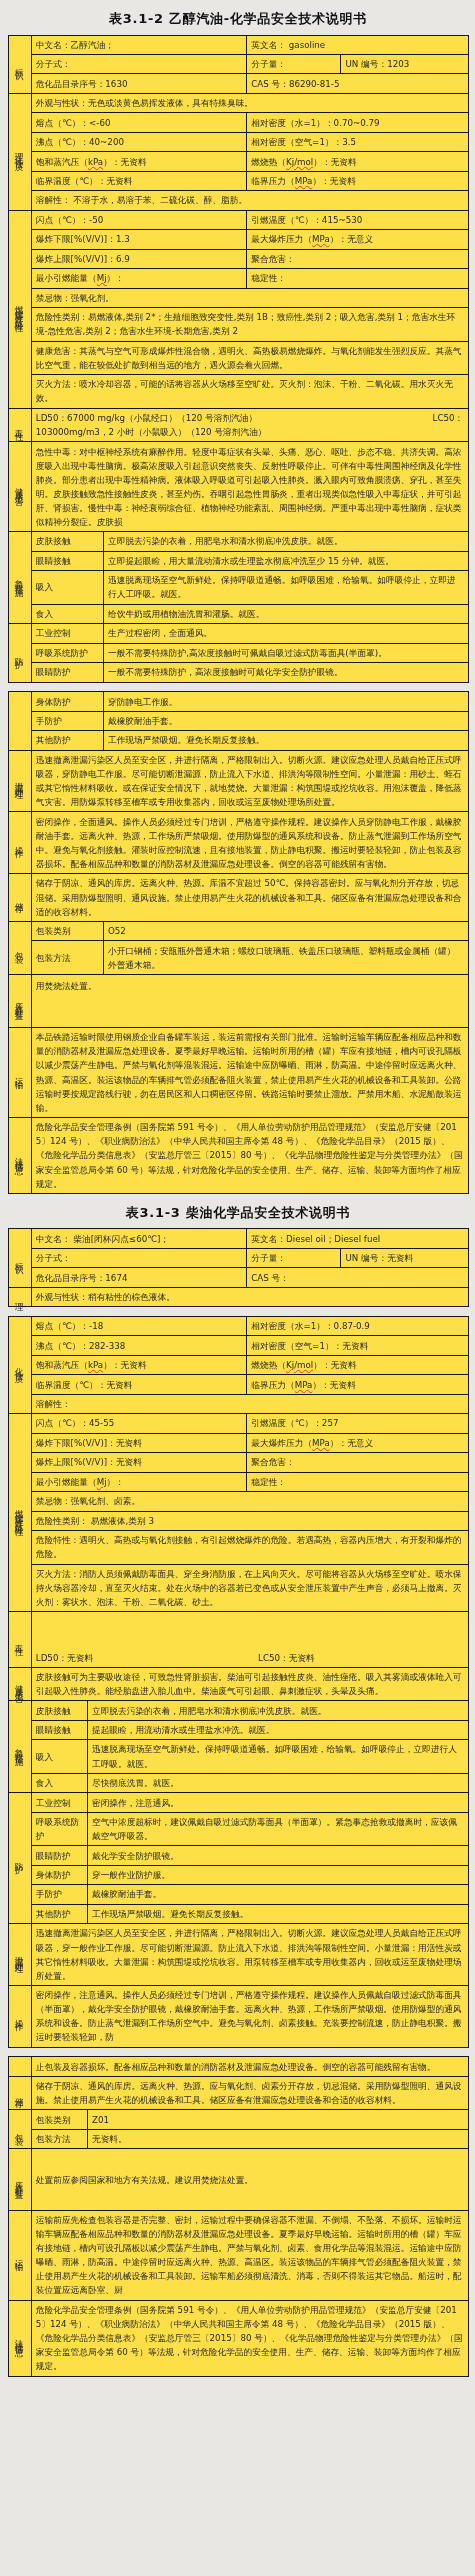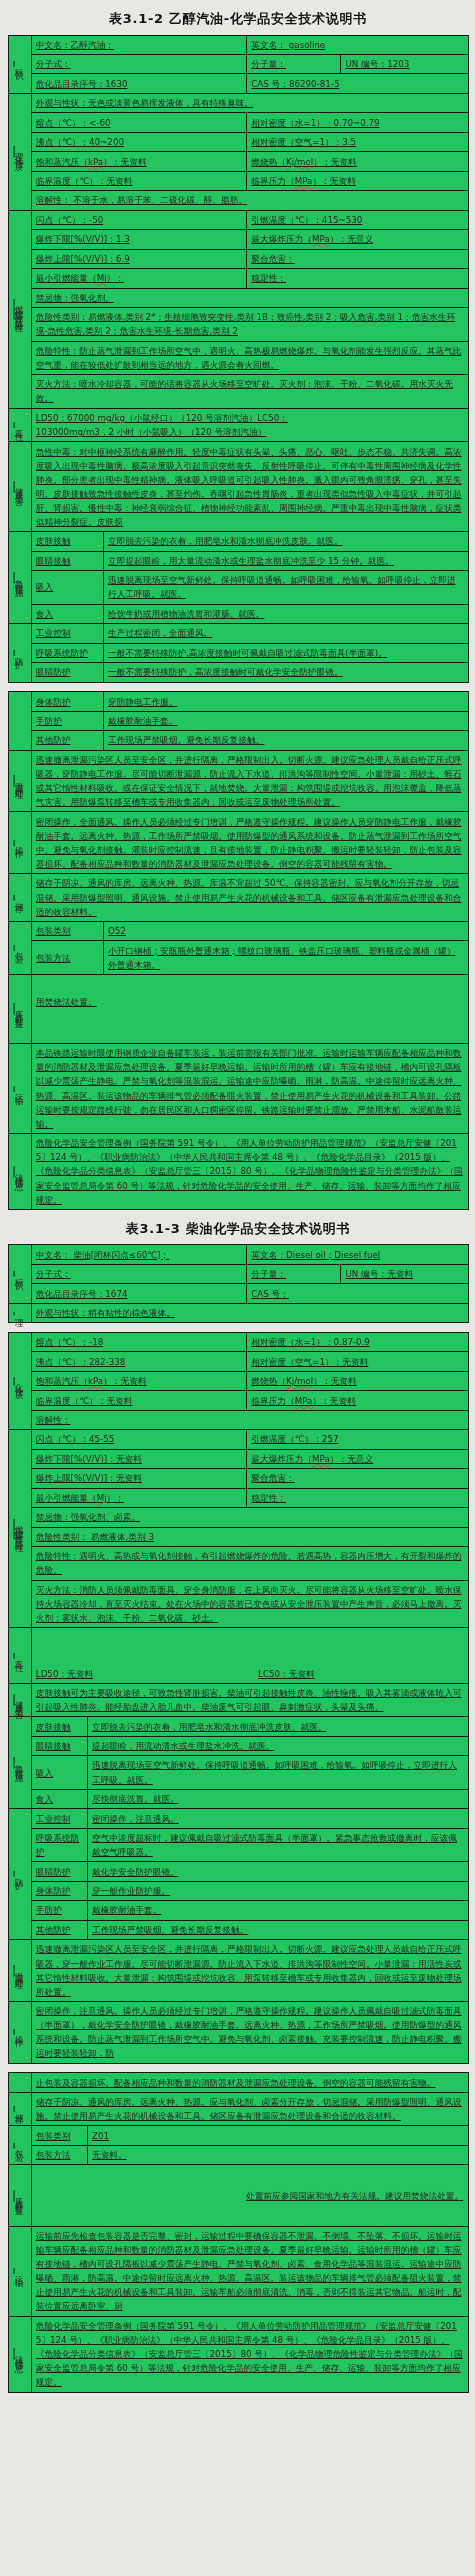--- a/index.html
+++ b/index.html
@@ -17,22 +17,21 @@
     margin:10px 4.3px 6.5px;
     letter-spacing:0.7px;
     color:#111;
   }
   .sheet-title.second{}
   table.seg{
     border-collapse:collapse;
     table-layout:fixed;
     width:461px;
     margin:0 auto 8.7px;
-    background:#22c55e;
-    text-decoration:underline;
+    background:#fde047;
   }
   table.seg.last{margin-bottom:10px;}
   td{
     border:1.2px solid #161616;
     padding:2.2px 4.3px;
     font-size:8.7px;
     line-height:1.62;
     vertical-align:middle;
     word-break:break-all;
     color:#262626;
@@ -42,25 +41,25 @@
     text-align:center;
   }
   td.side .vtxt{
     writing-mode:vertical-rl;
     text-orientation:upright;
     margin:0 auto;
     letter-spacing:2.9px;
     font-size:8.7px;
     color:#262626;
   }
-  .toxline{display:flex;justify-content:flex-start;}
+  .toxline{display:flex;justify-content:space-between;}
   .toxline2{display:flex;margin-top:36px;}
   .toxline2 span:first-child{width:52%;}
-  .waste1{height:46px;vertical-align:top;padding-top:20px;margin-top:16px;}
-  .waste2{height:56px;text-align:right;}
+  .waste1{height:46px;vertical-align:top;padding-top:4px;margin-top:16px;}
+  .waste2{height:56px;}
   .wavy{
     text-decoration-line:underline;
     text-decoration-style:wavy;
     text-decoration-color:#d43c3c;
     text-decoration-thickness:0.7px;
     text-underline-offset:1.4px;
   }
 </style>
 </head>
 <body>
@@ -136,21 +135,21 @@
     <td colspan="2">最小引燃能量（<span class="wavy">Mj</span>）：</td>
     <td colspan="2">稳定性：</td>
   </tr>
   <tr>
     <td colspan="4">禁忌物：强氧化剂。</td>
   </tr>
   <tr>
     <td colspan="4">危险性类别：易燃液体,类别 2*；生殖细胞致突变性,类别 1B；致癌性,类别 2；吸入危害,类别 1；危害水生环境-急性危害,类别 2；危害水生环境-长期危害,类别 2</td>
   </tr>
   <tr>
-    <td colspan="4">危险特性：防止蒸气泄漏到工作场所空气中，遇明火、高热极易燃烧爆炸。与氧化剂能发生强烈反应。其蒸气比空气重，能在较低处扩散到相当远的地方，遇火源会着火回燃。</td>
+    <td colspan="4">健康危害：其蒸气与空气可形成爆炸性混合物，遇明火、高热极易燃烧爆炸。与氧化剂能发生强烈反应。其蒸气比空气重，能在较低处扩散到相当远的地方，遇火源会着火回燃。</td>
   </tr>
   <tr>
     <td colspan="4">灭火方法：喷水冷却容器，可能的话将容器从火场移至空旷处。灭火剂：泡沫、干粉、二氧化碳。用水灭火无效。</td>
   </tr>
   <tr>
     <td class="side">
           <div class="vtxt">毒性</div>
         </td>
     <td colspan="4">
       <div class="toxline">

